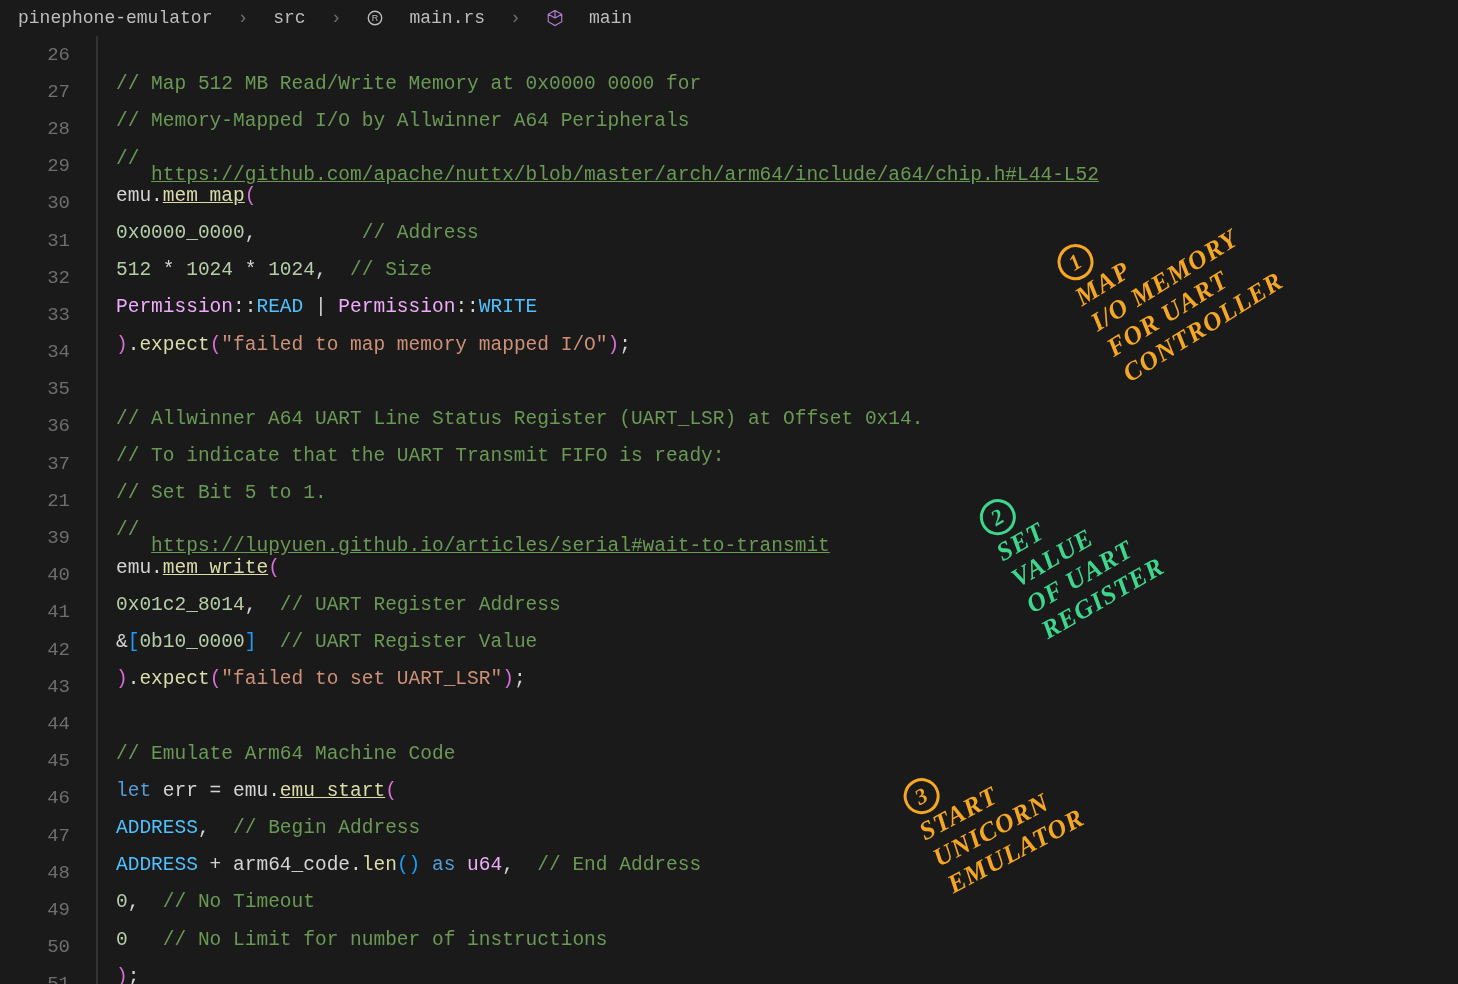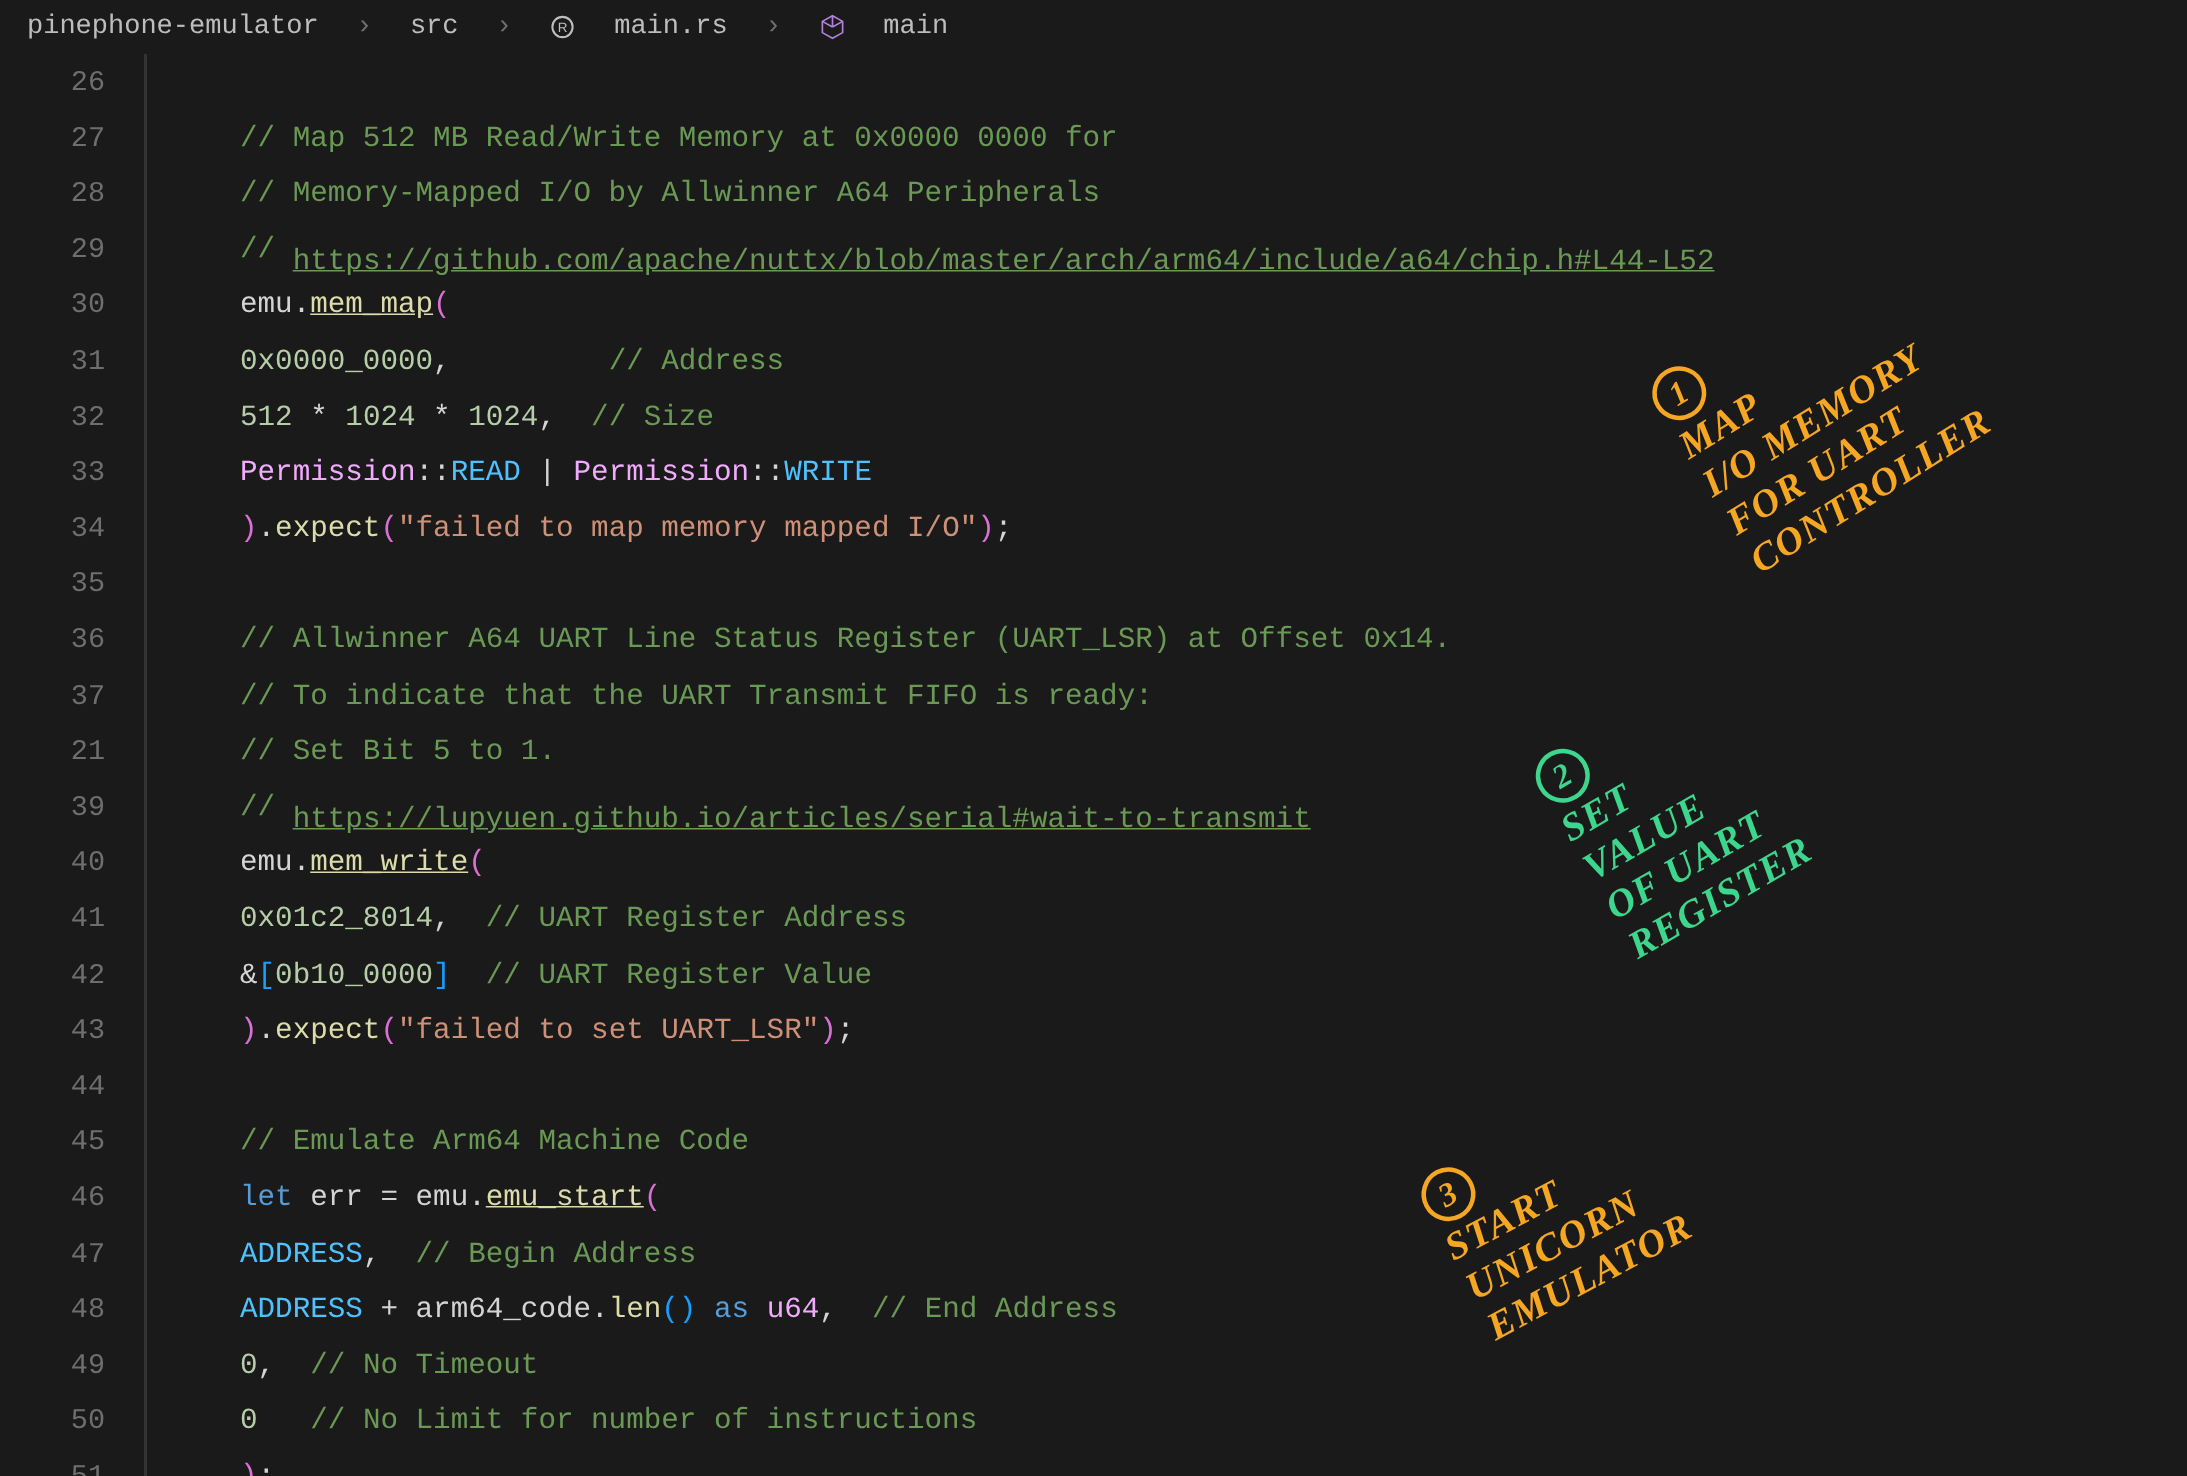--- a/index.html
+++ b/index.html
@@ -20,21 +20,20 @@
       color: #9d9d9d;
       font-size: 18px;
       gap: 25px;
     }
     .breadcrumb-sep { color: #6e6e6e; }
     .breadcrumb-icon { display: inline-flex; align-items: center; }
     .breadcrumb-item { color: #bdbdbd; }
     .editor {
       display: flex;
       height: calc(100% - 36px);
-      gap: 44px;
     }
     .gutter {
       width: 98px;
       text-align: right;
       padding-right: 28px;
       color: #6e6e6e;
       user-select: none;
       position: relative;
     }
     .gutter-border {
@@ -53,21 +52,20 @@
       font-size: 19px;
     }
     .code {
       padding-left: 18px;
       position: relative;
       flex: 1;
     }
     .code-line {
       height: 37.2px;
       display: flex;
-      align-items: center;
       white-space: pre;
     }
     .tok-comment { color: #6a9955; }
     .tok-comment-link { color: #6a9955; text-decoration: underline; margin-top: 16px; }
     .tok-ident { color: #d4d4d4; }
     .tok-method { color: #dcdcaa; text-decoration: underline; }
     .tok-method-nounder { color: #dcdcaa; }
     .tok-paren { color: #da70d6; }
     .tok-paren2 { color: #179fff; }
     .tok-number { color: #b5cea8; }

